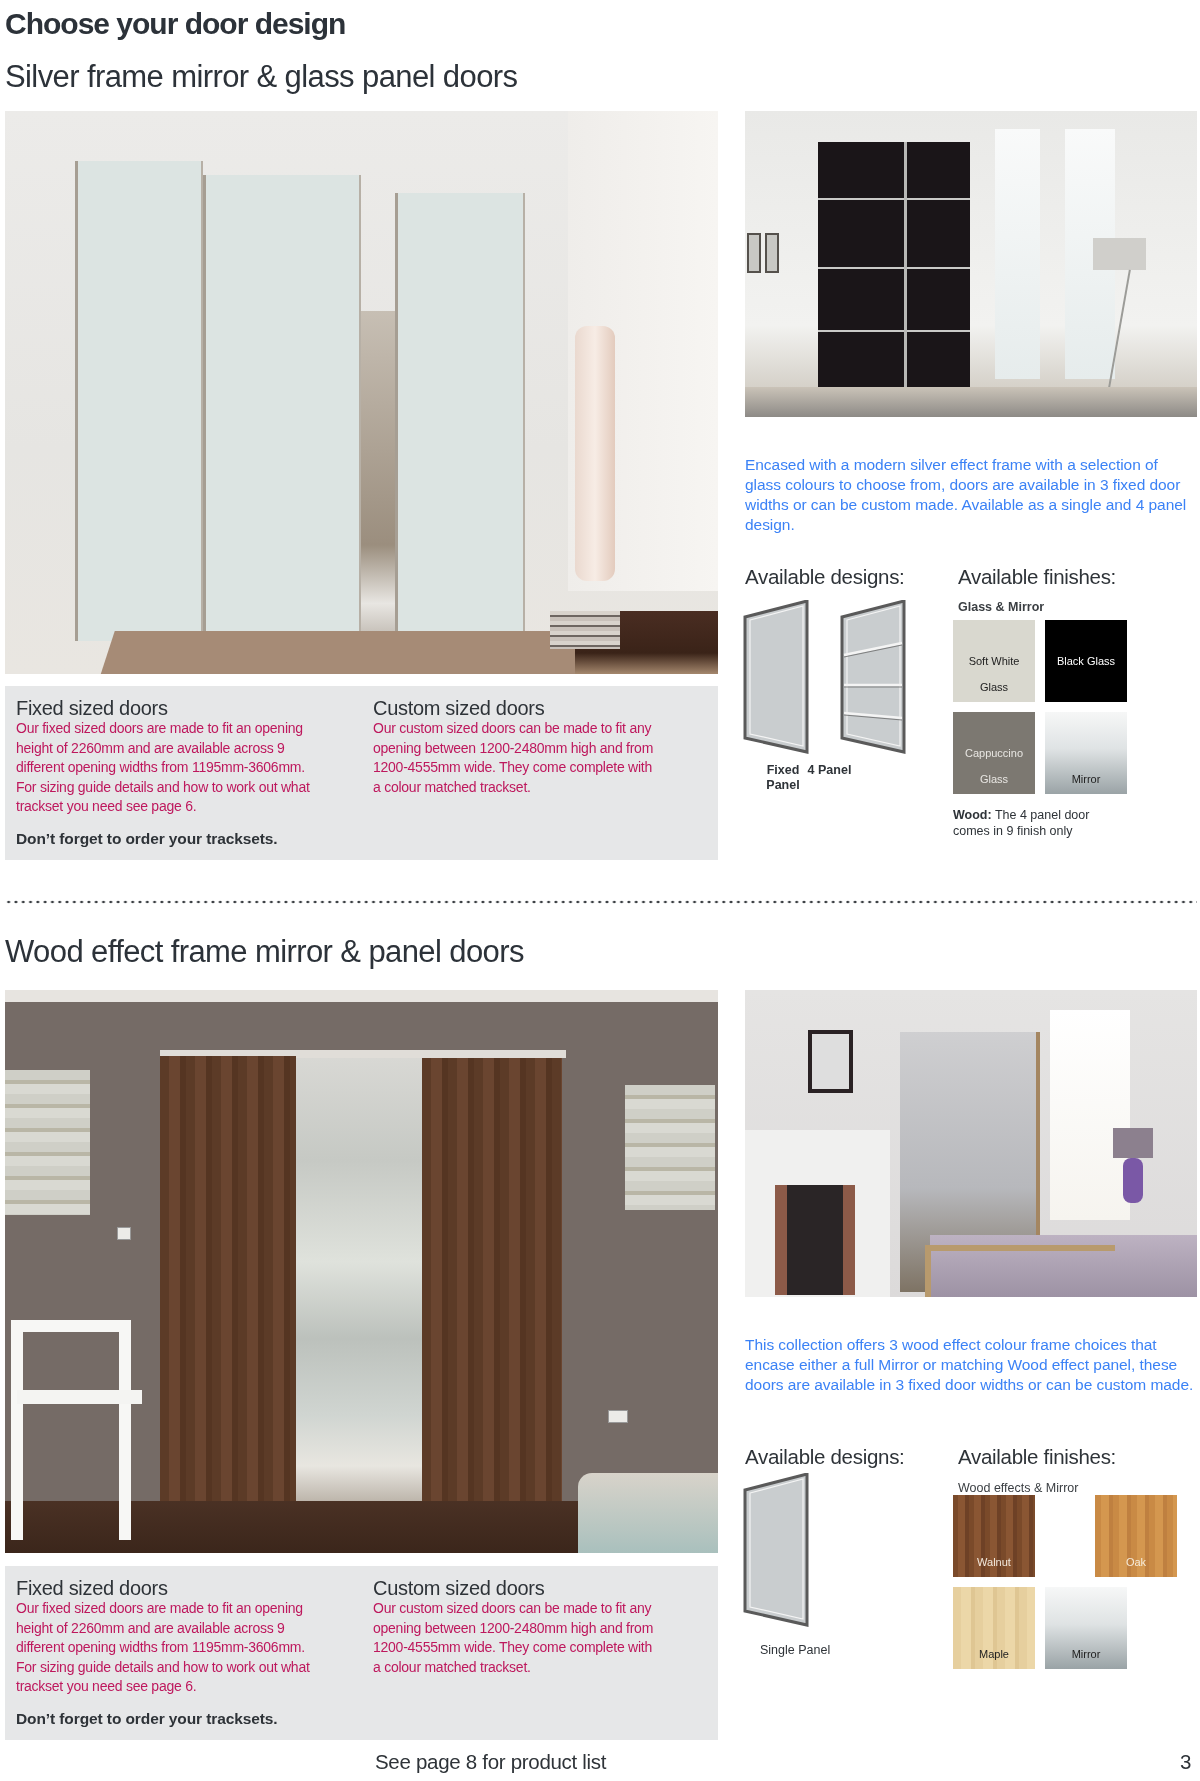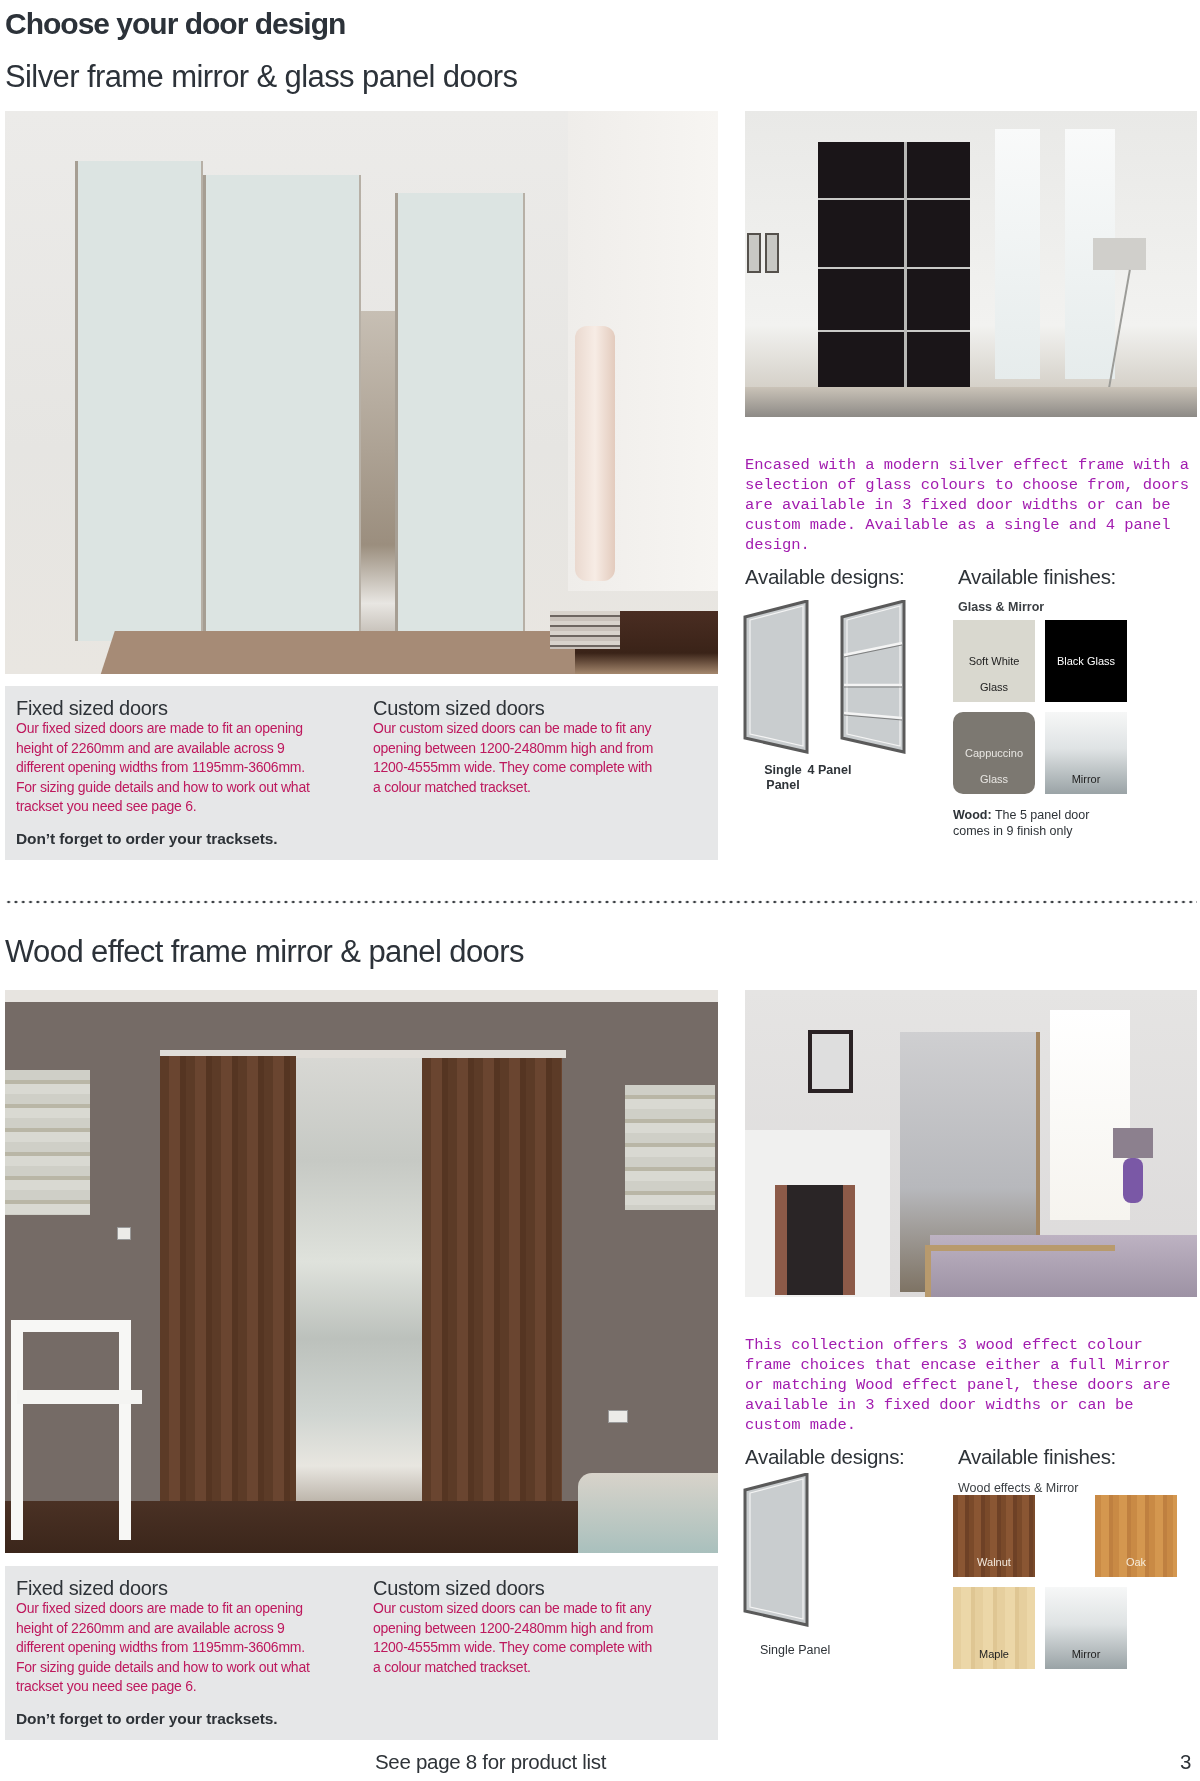--- a/index.html
+++ b/index.html
@@ -62,21 +62,21 @@
   .p4 .bed-frame { position:absolute; left:180px; top:255px; width:190px; height:52px; border-top:6px solid #b89a6d; border-left:6px solid #b89a6d; }
 
   
   .info-box { position:absolute; background:#e6e7e8; padding: 10px 10px; }
   .info-box .col { position:absolute; top:11px; }
   .info-box h3 { font-size: 20px; font-weight: normal; color:#2e3338; line-height: 22px; letter-spacing:-0.3px; }
   .info-box p { font-size: 14px; line-height: 19.5px; color:#be185d; letter-spacing:-0.25px; }
   .info-box .cta { position:absolute; left:11px; font-size: 15.5px; font-weight: bold; color:#2e3338; letter-spacing:-0.1px; }
 
   
-  .intro { font-size: 15.5px; line-height: 20px; color:#a21caf; width: 452px; letter-spacing:-0.05px;font-family:Liberation Mono, monospace; }
+  .intro { font-size: 15.5px; line-height: 20px; color:#3b82f6; width: 452px; letter-spacing:-0.05px; }
   .subhead { font-size: 20.5px; color:#2e3338; letter-spacing:-0.3px; }
   .finish-cat { font-size: 12.5px; color:#3a3e42; }
 
   .design-icon { position:absolute; }
   .design-label { position:absolute; font-size: 12.5px; text-align:center; color:#2e3338; line-height:15px; }
   .design-label.bold { font-weight:bold; }
 
   .swatch { position:absolute; width:82px; height:82px; display:flex; align-items:flex-end; justify-content:center; padding-bottom:8px; text-align:center; font-size:11px; line-height:13px; }
   .swatch span { display:block; }
 
@@ -129,50 +129,50 @@
 
 <div class="abs subhead" style="left:745px; top:565px;">Available designs:</div>
 <div class="abs subhead" style="left:958px; top:565px;">Available finishes:</div>
 <div class="abs finish-cat" style="left:958px; top:600px;font-weight:bold;">Glass &amp; Mirror</div>
 
 <svg class="design-icon" style="left:743px; top:600px;" width="68" height="155" viewBox="0 0 68 155">
   <polygon points="2,17 64,1 64,152 2,138" fill="#c9cdcf" stroke="#5a5a5a" stroke-width="3"></polygon>
   <polygon points="7,20 60,6 60,146 7,134" fill="none" stroke="#f4f4f4" stroke-width="1.2"></polygon>
 </svg>
 <div class="design-label bold" style="left:748px; top:763px; width:70px;">
-  <span>Single</span><br><span>Panel</span>
+  <span>Fixed</span><br><span>Panel</span>
 </div>
 
 <svg class="design-icon" style="left:840px; top:600px;" width="68" height="155" viewBox="0 0 68 155">
   <polygon points="2,17 64,1 64,152 2,138" fill="#c9cdcf" stroke="#5a5a5a" stroke-width="3"></polygon>
   <polygon points="7,20 60,6 60,146 7,134" fill="none" stroke="#f4f4f4" stroke-width="1.2"></polygon>
   <line x1="4" y1="55" x2="62" y2="43" stroke="#f4f4f4" stroke-width="2.5"></line>
   <line x1="4" y1="57" x2="62" y2="45" stroke="#6a6a6a" stroke-width="0.8"></line>
   <line x1="4" y1="85" x2="62" y2="85" stroke="#f4f4f4" stroke-width="2.5"></line>
   <line x1="4" y1="87" x2="62" y2="87" stroke="#6a6a6a" stroke-width="0.8"></line>
   <line x1="4" y1="113" x2="62" y2="118" stroke="#f4f4f4" stroke-width="2.5"></line>
   <line x1="4" y1="115" x2="62" y2="120" stroke="#6a6a6a" stroke-width="0.8"></line>
 </svg>
 <div class="design-label bold" style="left:792px; top:763px; width:75px;">4 Panel</div>
 
 <div class="swatch" style="left:953px; top:620px; background:#d9d8cf; color:#222;">
   <span><span>Soft White</span><br><span>Glass</span></span>
 </div>
 <div class="swatch" style="left:1045px; top:620px; background:#000000; color:#fff; align-items:center; padding-bottom:0;">
   <span>Black Glass</span>
 </div>
-<div class="swatch" style="left:953px; top:712px; background:#7c7871; color:#e8e6e2;border-radius:10px;">
+<div class="swatch" style="left:953px; top:712px; background:#7c7871; color:#e8e6e2;">
   <span><span>Cappuccino</span><br><span>Glass</span></span>
 </div>
 <div class="swatch" style="left:1045px; top:712px; background:linear-gradient(180deg,#f6f7f7 0%,#dfe3e4 45%,#9aa3a6 100%); color:#222;">
   <span>Mirror</span>
 </div>
 
 <div class="abs note" style="left:953px; top:808px;">
-  <b>Wood:</b><span> The 5 panel door</span><br><span>comes in 9 finish only</span>
+  <b>Wood:</b><span> The 4 panel door</span><br><span>comes in 9 finish only</span>
 </div>
 
 <div class="info-box" style="left:5px; top:686px; width:713px; height:174px;">
   <div class="col" style="left:11px; width:340px;">
     <h3>Fixed sized doors</h3>
     <p>
       <span>Our fixed sized doors are made to fit an opening</span><br>
       <span>height of 2260mm and are available across 9</span><br>
       <span>different opening widths from 1195mm-3606mm.</span><br>
       <span>For sizing guide details and how to work out what</span><br>

